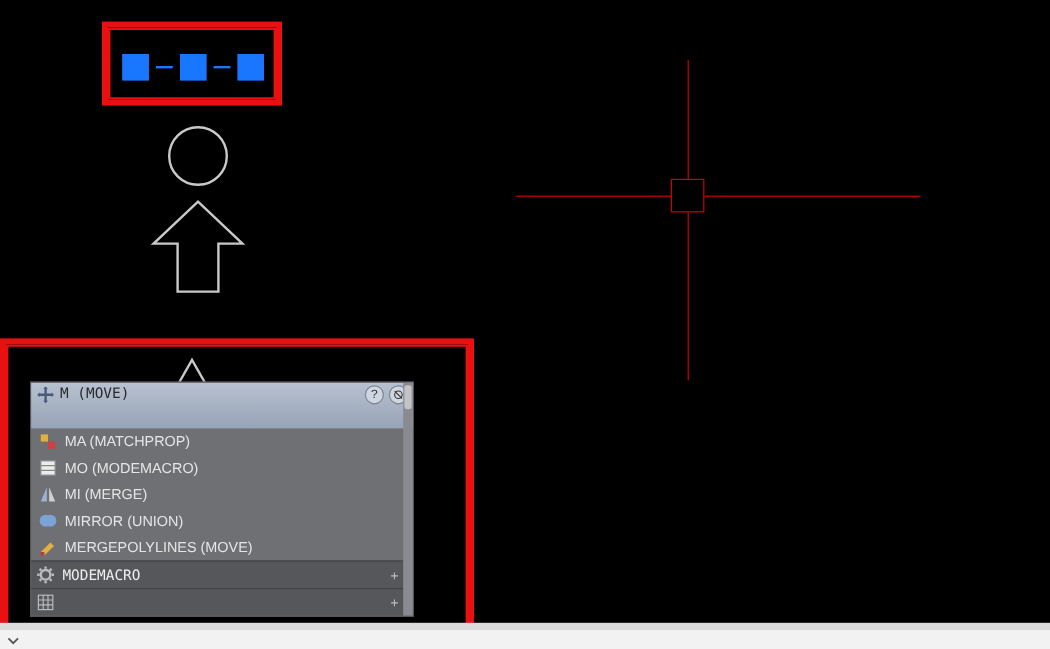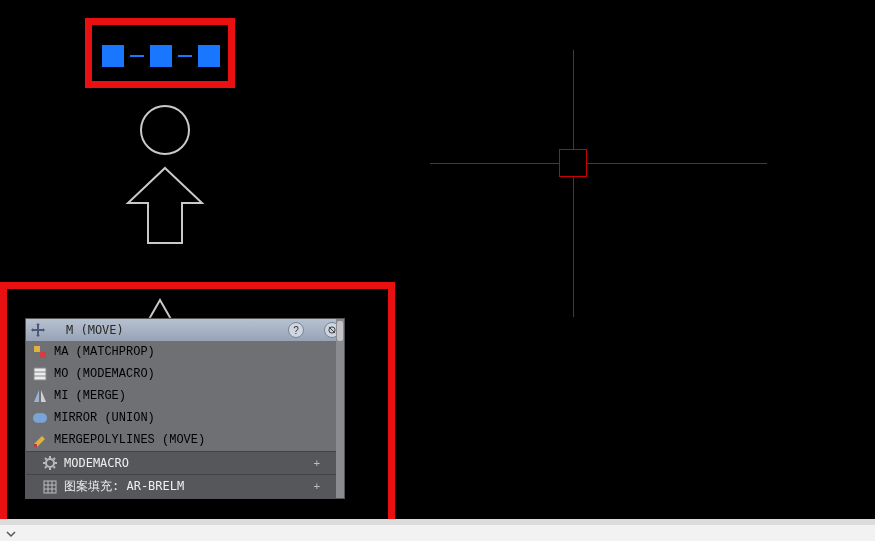--- a/index.html
+++ b/index.html
@@ -33,32 +33,32 @@
   .cursor .box { position: absolute; left: -14px; top: -14px; width: 28px; height: 28px; border: 1px solid #c00; }
   .cursor .h { position: absolute; top: 0; height: 1px; background: #c00; }
   .cursor .h.left { right: 14px; width: 130px; }
   .cursor .h.right { left: 14px; width: 180px; }
   .cursor .v { position: absolute; left: 0; width: 1px; background: #c00; }
   .cursor .v.up { bottom: 14px; height: 100px; }
   .cursor .v.down { top: 14px; height: 140px; }
 
   
   .popup { position: absolute; left: 25px; top: 318px; width: 320px; background: #6f7074; border: 1px solid #55565a; box-shadow: 1px 1px 4px rgba(0,0,0,.6); }
-  .popup-header { display: flex; align-items: center; background: linear-gradient(#b7c1d0, #97a3b6); color: #2a2a2a; font-size: 12px; padding: 2px 4px; height: 22px; gap: 20px; }
+  .popup-header { display: flex; align-items: flex-start; background: linear-gradient(#b7c1d0, #97a3b6); color: #2a2a2a; font-size: 12px; padding: 2px 4px; height: 38px; gap: 4px; }
   .popup-header .title { flex: 1; font-family: Consolas, monospace; }
   .popup-header .hbtn { width: 16px; height: 16px; border-radius: 50%; background: #cfd6e2; border: 1px solid #7c8493; color: #333; font-size: 10px; display: flex; align-items: center; justify-content: center; cursor: pointer; }
   .popup-scroll { position: absolute; right: 0; top: 0; bottom: 0; width: 8px; background: #8a8b90; }
   .popup-scroll .thumb { position: absolute; left: 1px; right: 1px; top: 2px; height: 20px; background: #c4c4c8; border-radius: 2px; }
 
   .cmd-list { }
-  .cmd-item { display: flex; align-items: center; gap: 6px; padding: 3px 6px; color: #000000; font-family: Liberation Mono, monospace; font-size: 12px; cursor: pointer; }
+  .cmd-item { display: flex; align-items: center; gap: 6px; padding: 3px 6px; color: #e5e5e5; font-family: Liberation Sans, sans-serif; font-size: 12px; cursor: pointer; }
   .cmd-icon { width: 16px; height: 16px; display: flex; align-items: center; justify-content: center; flex-shrink: 0; }
   .cmd-icon svg { width: 16px; height: 16px; }
 
-  .cat-item { display: flex; align-items: center; gap: 6px; padding: 3px 16px; background: #56575b; border-top: 1px solid #424247; color: #eee; font-family: Consolas, monospace; font-size: 12px; cursor: pointer; justify-content: flex-end; }
+  .cat-item { display: flex; align-items: center; gap: 6px; padding: 3px 4px; background: #56575b; border-top: 1px solid #424247; color: #eee; font-family: Consolas, monospace; font-size: 12px; cursor: pointer; justify-content: flex-end; }
   .cat-item .plus { margin-left: auto; color: #bbb; font-size: 11px; padding-right: 8px; }
 
   
   .cmdline { position: absolute; left: 0; bottom: 0; right: 0; height: 16px; background: #f2f2f2; display: flex; align-items: center; padding: 0 6px; gap: 4px; }
   .cmdline .chev { width: 10px; height: 10px; }
 
   .statusbar { position: absolute; left: 0; bottom: 16px; right: 0; height: 6px; background: #dcdcdc; }
 
 </style>
 </head>
@@ -185,21 +185,20 @@
     <div class="cat-item">
       <span class="cmd-icon">
           <svg viewBox="0 0 16 16">
             <rect x="2" y="2" width="12" height="12" fill="none" stroke="#bbb"></rect>
             <line x1="2" y1="6" x2="14" y2="6" stroke="#bbb"></line>
             <line x1="2" y1="10" x2="14" y2="10" stroke="#bbb"></line>
             <line x1="6" y1="2" x2="6" y2="14" stroke="#bbb"></line>
             <line x1="10" y1="2" x2="10" y2="14" stroke="#bbb"></line>
           </svg>
         </span>
-      <span>图案填充: AR-BRELM</span>
       <span class="plus">+</span>
     </div>
   </div>
 
   <div class="highlight hl-top"></div>
   <div class="highlight hl-bottom"></div>
 
   <div class="statusbar"></div>
   <div class="cmdline">
     <span class="chev"><svg viewBox="0 0 10 10">

